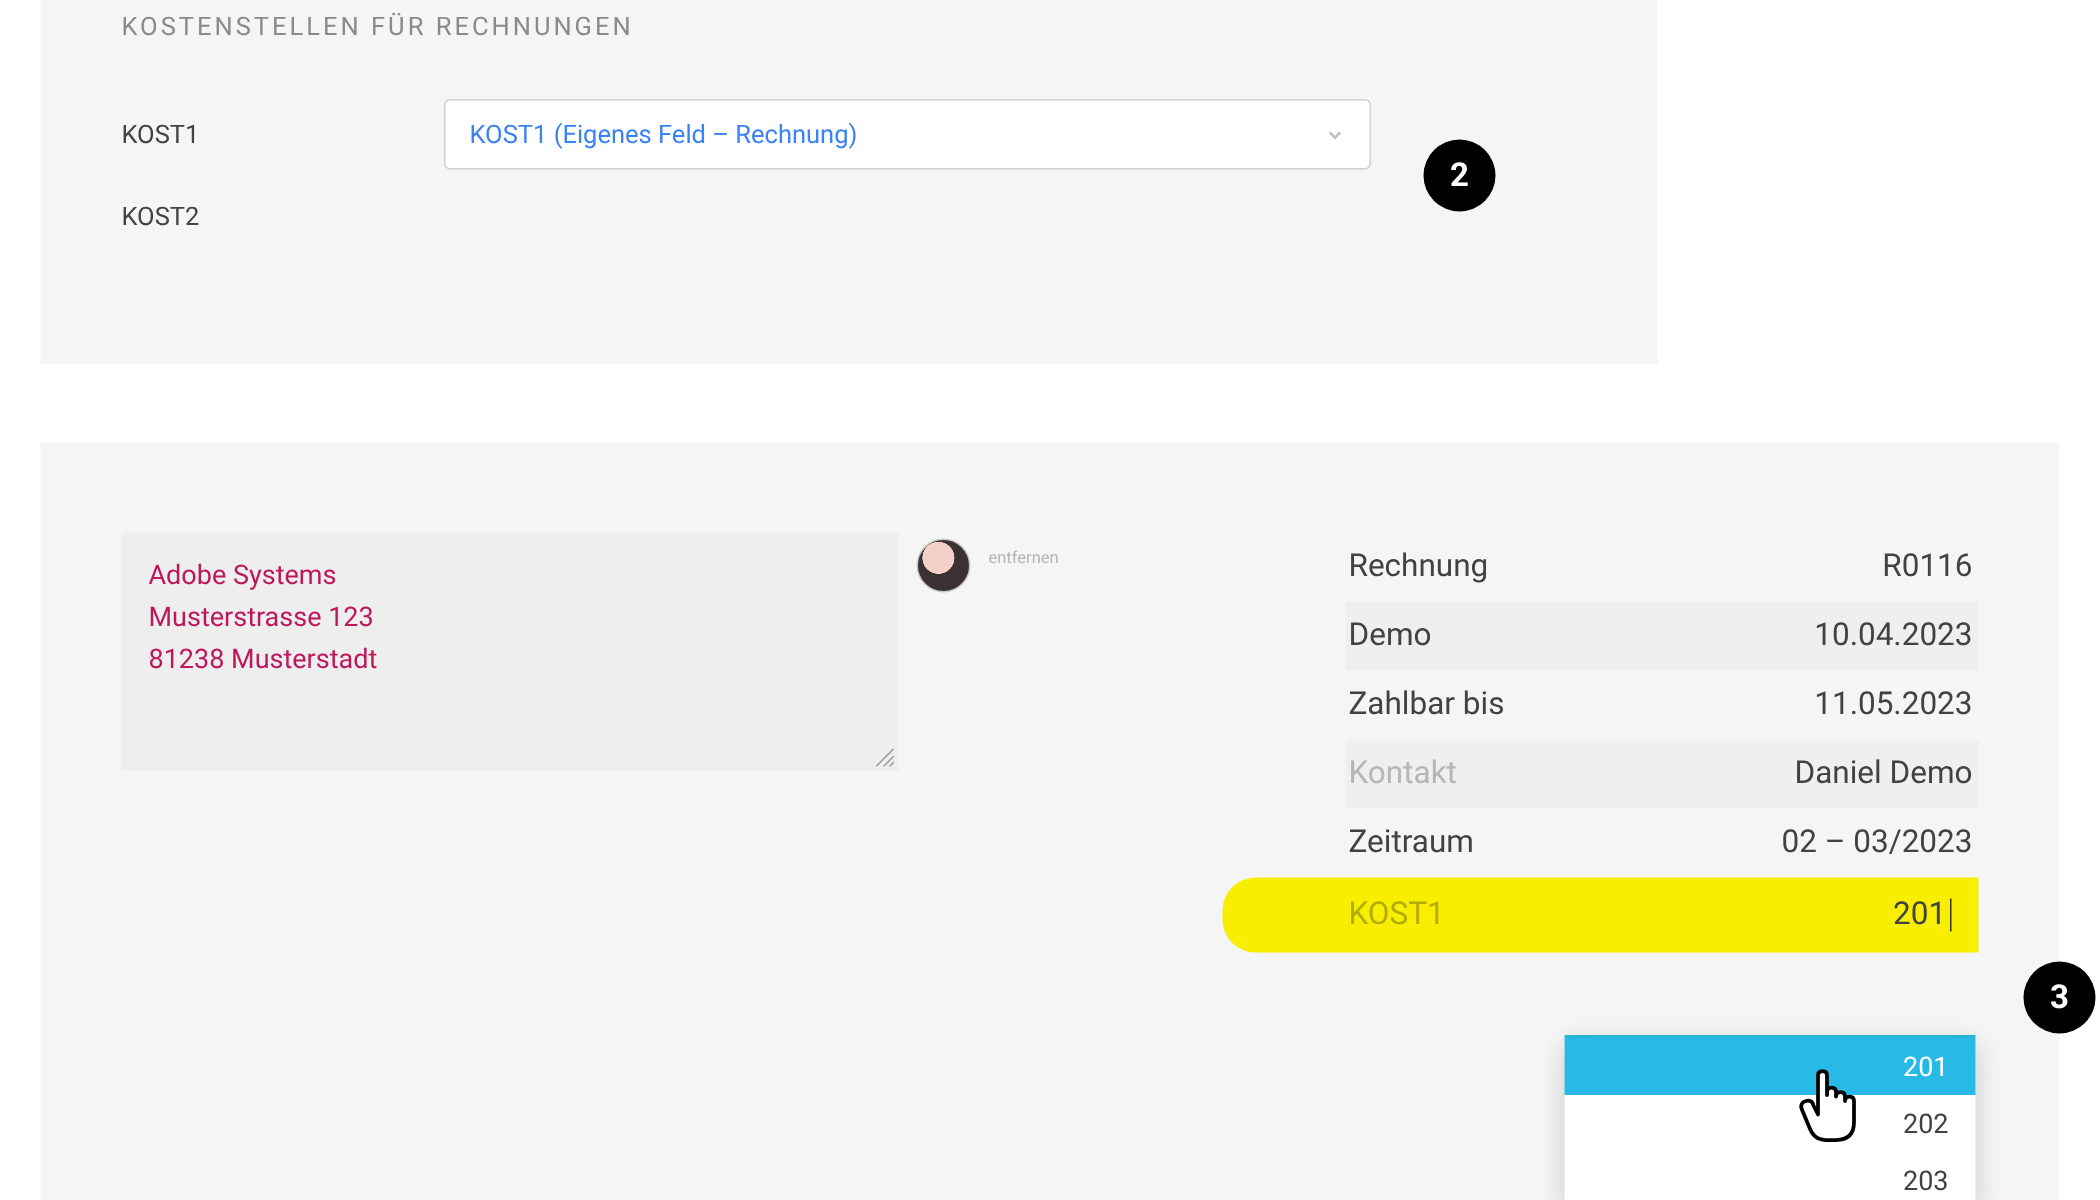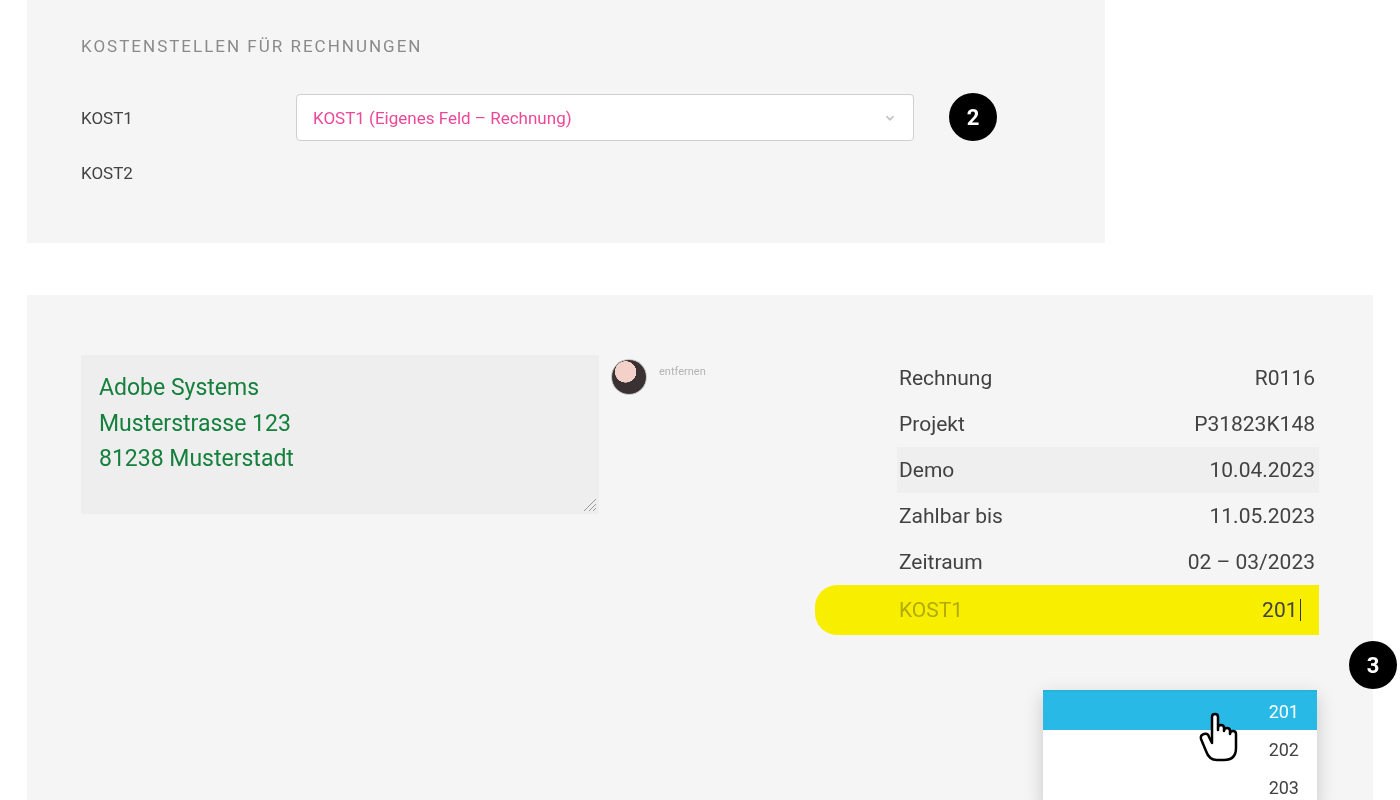--- a/index.html
+++ b/index.html
@@ -14,21 +14,21 @@
   }
 
   
   .panel-top {
     position: absolute;
     left: 27px;
     top: 0;
     right: 295px;
     height: 243px;
     background: #f5f5f5;
-    padding: 36px 54px 34px 54px;
+    padding: 8px 54px 34px 54px;
   }
   .section-title {
     font-size: 17px;
     letter-spacing: 2px;
     color: #8a8a8a;
     font-weight: 400;
     margin-bottom: 38px;
   }
   .form-row {
     display: flex;
@@ -44,21 +44,21 @@
     width: 618px;
     height: 47px;
     border: 1px solid #cfcfcf;
     border-radius: 4px;
     background: #ffffff;
     display: flex;
     align-items: center;
     justify-content: space-between;
     padding: 0 16px;
     font-size: 17px;
-    color: #ec4899;
+    color: #3b82f6;
     cursor: pointer;
   }
   .chevron-down {
     width: 14px;
     height: 14px;
     color: #bfbfbf;
   }
   .chevron-down svg { display: block; }
 
   
@@ -90,23 +90,23 @@
   .invoice-columns {
     display: flex;
     gap: 12px;
   }
 
   .address-box {
     width: 518px;
     height: 159px;
     background: #eeeeee;
     padding: 15px 18px;
-    font-size: 23px;
+    font-size: 18px;
     line-height: 1.55;
-    color: #15803d;
+    color: #be185d;
     position: relative;
   }
   .address-box .resize-handle {
     position: absolute;
     right: 3px;
     bottom: 3px;
     width: 12px;
     height: 12px;
   }
   .resize-handle svg { display:block; }
@@ -254,35 +254,35 @@
       <div class="remove-link">entfernen</div>
     </div>
 
     <div class="meta-col">
 
       <div class="meta-row">
         <span class="label">Rechnung</span>
         <span class="value">R0116</span>
       </div>
 
-      <div class="meta-row">
-        <span class="label">Projekt</span>
-        <span class="value">P31823K148</span>
-      </div>
 
       <div class="meta-row shaded">
         <span class="label">Demo</span>
         <span class="value">10.04.2023</span>
       </div>
 
       <div class="meta-row">
         <span class="label">Zahlbar bis</span>
         <span class="value">11.05.2023</span>
       </div>
 
+      <div class="meta-row shaded kontakt">
+        <span class="label">Kontakt</span>
+        <span class="value">Daniel Demo</span>
+      </div>
 
       <div class="meta-row">
         <span class="label">Zeitraum</span>
         <span class="value">02 – 03/2023</span>
       </div>
 
       <div class="meta-row highlight">
         <span class="label">KOST1</span>
         <span class="kost-input-wrap">
           <span class="value">201</span>

